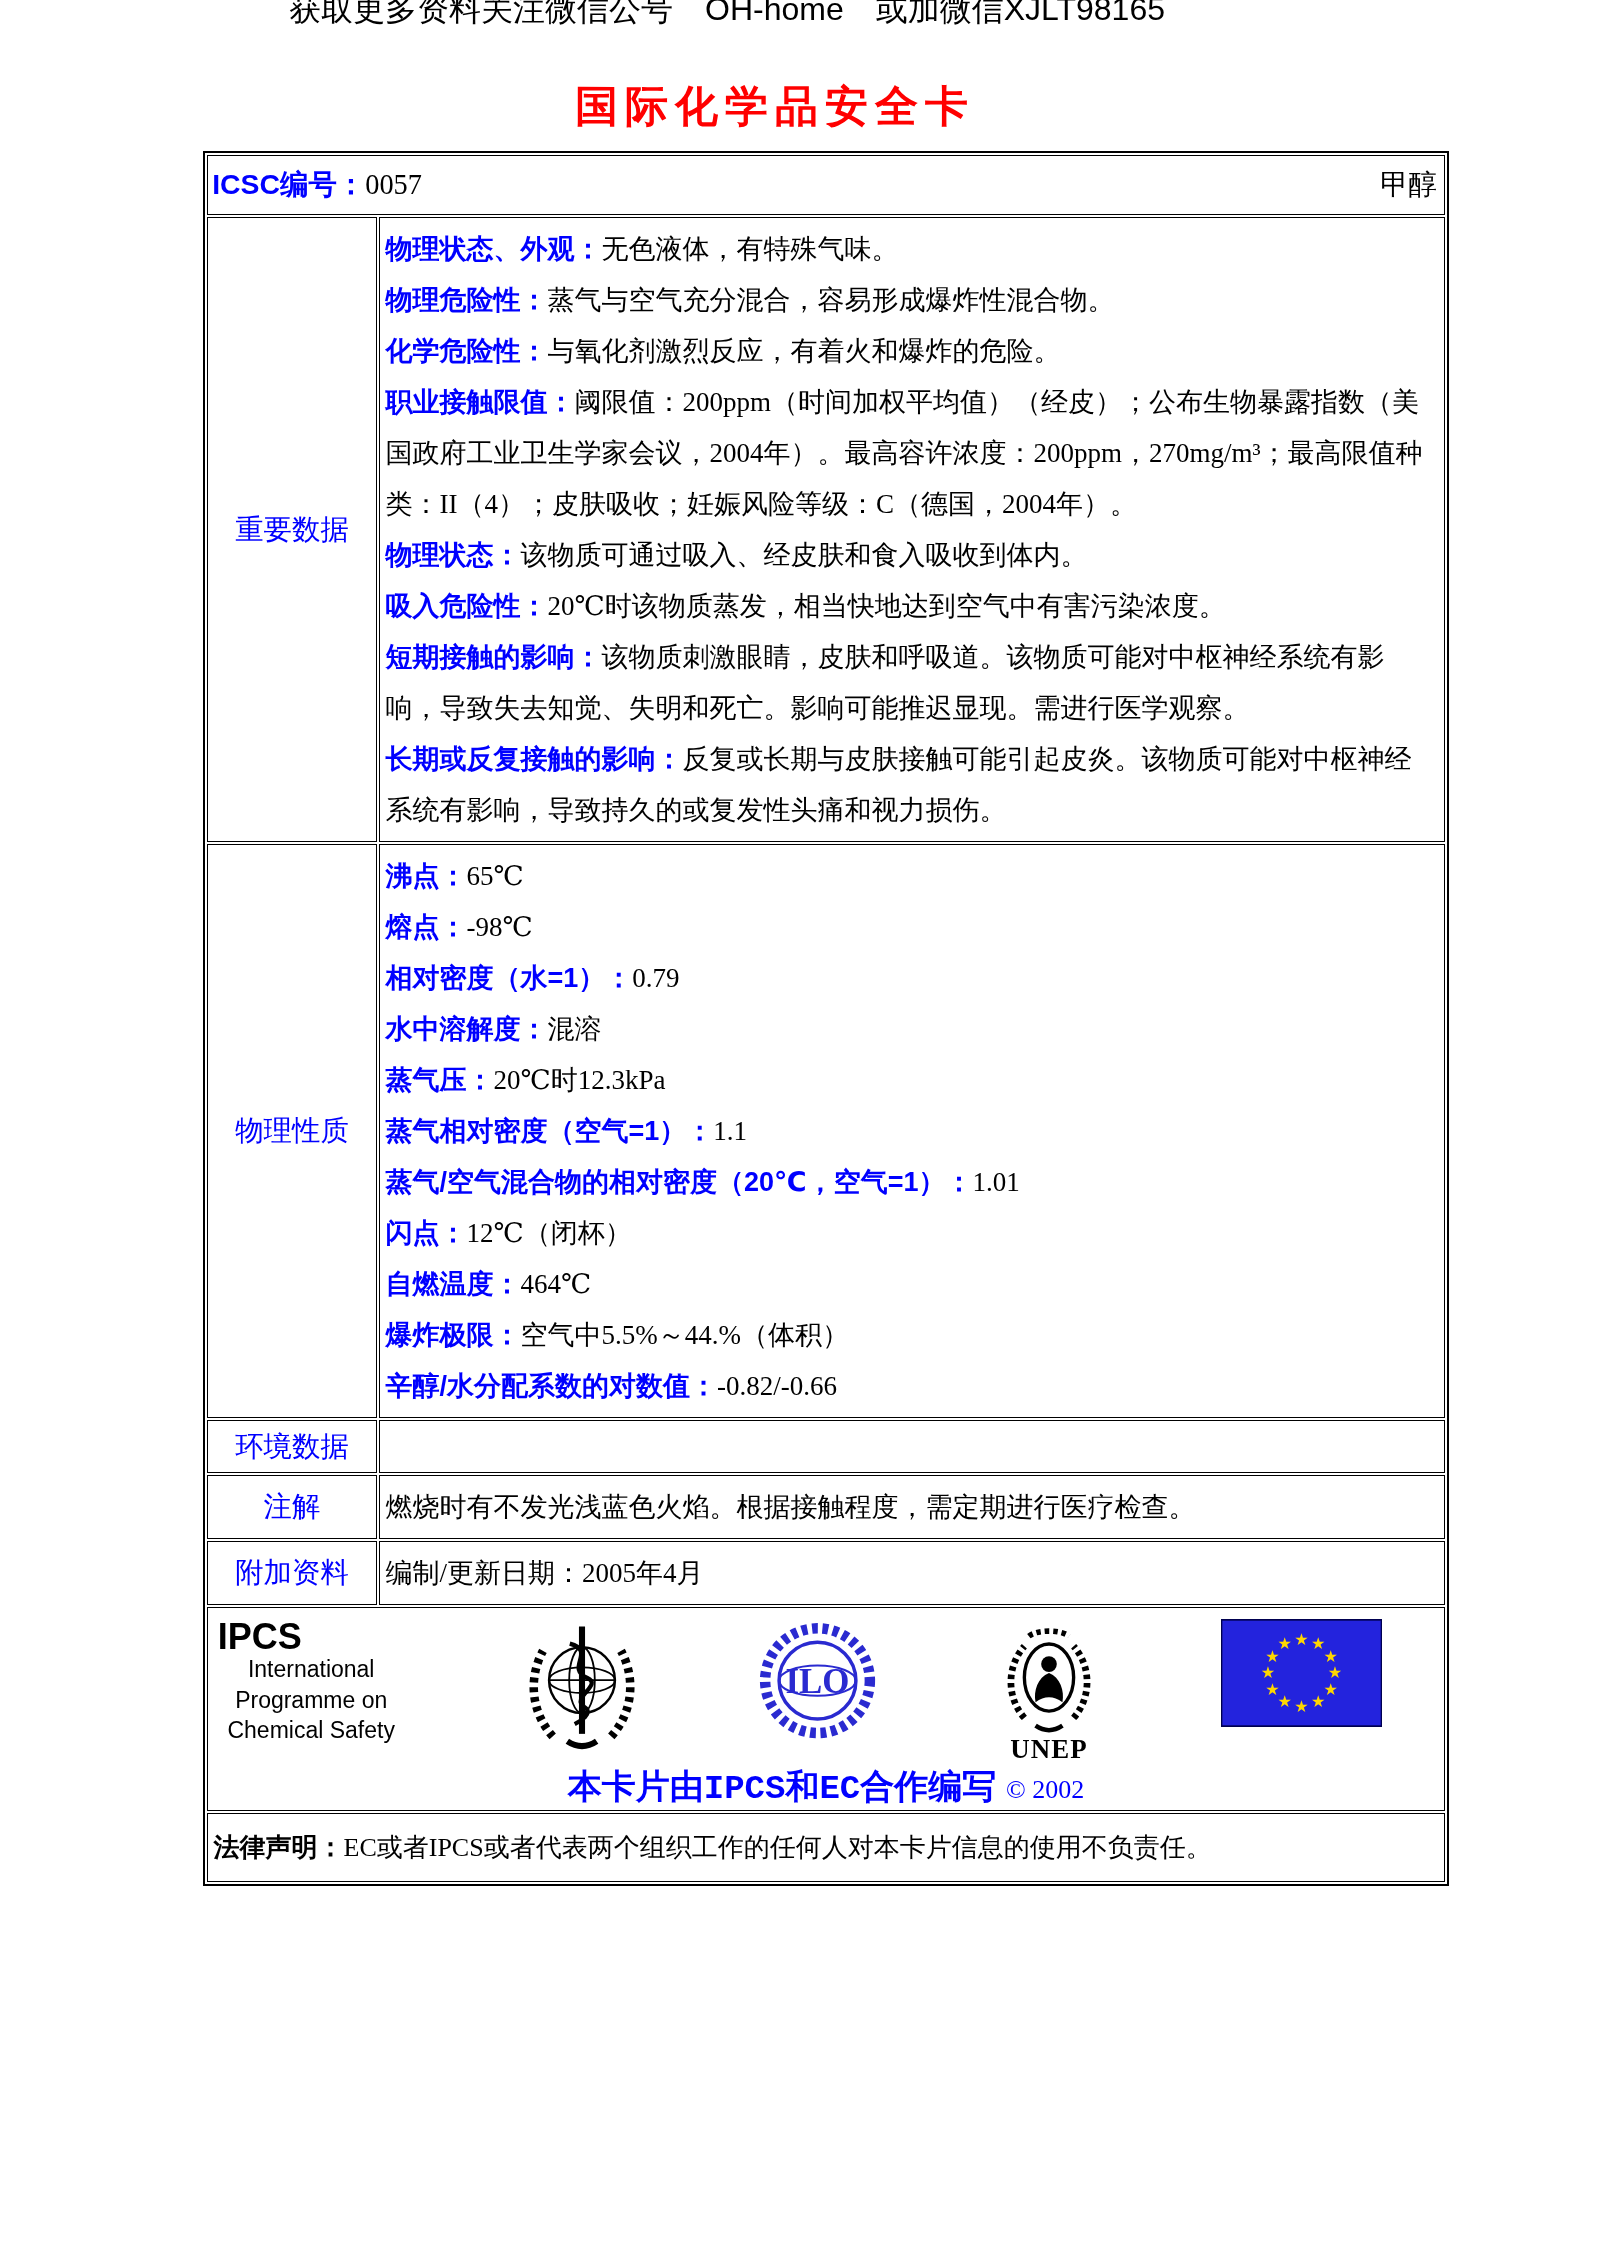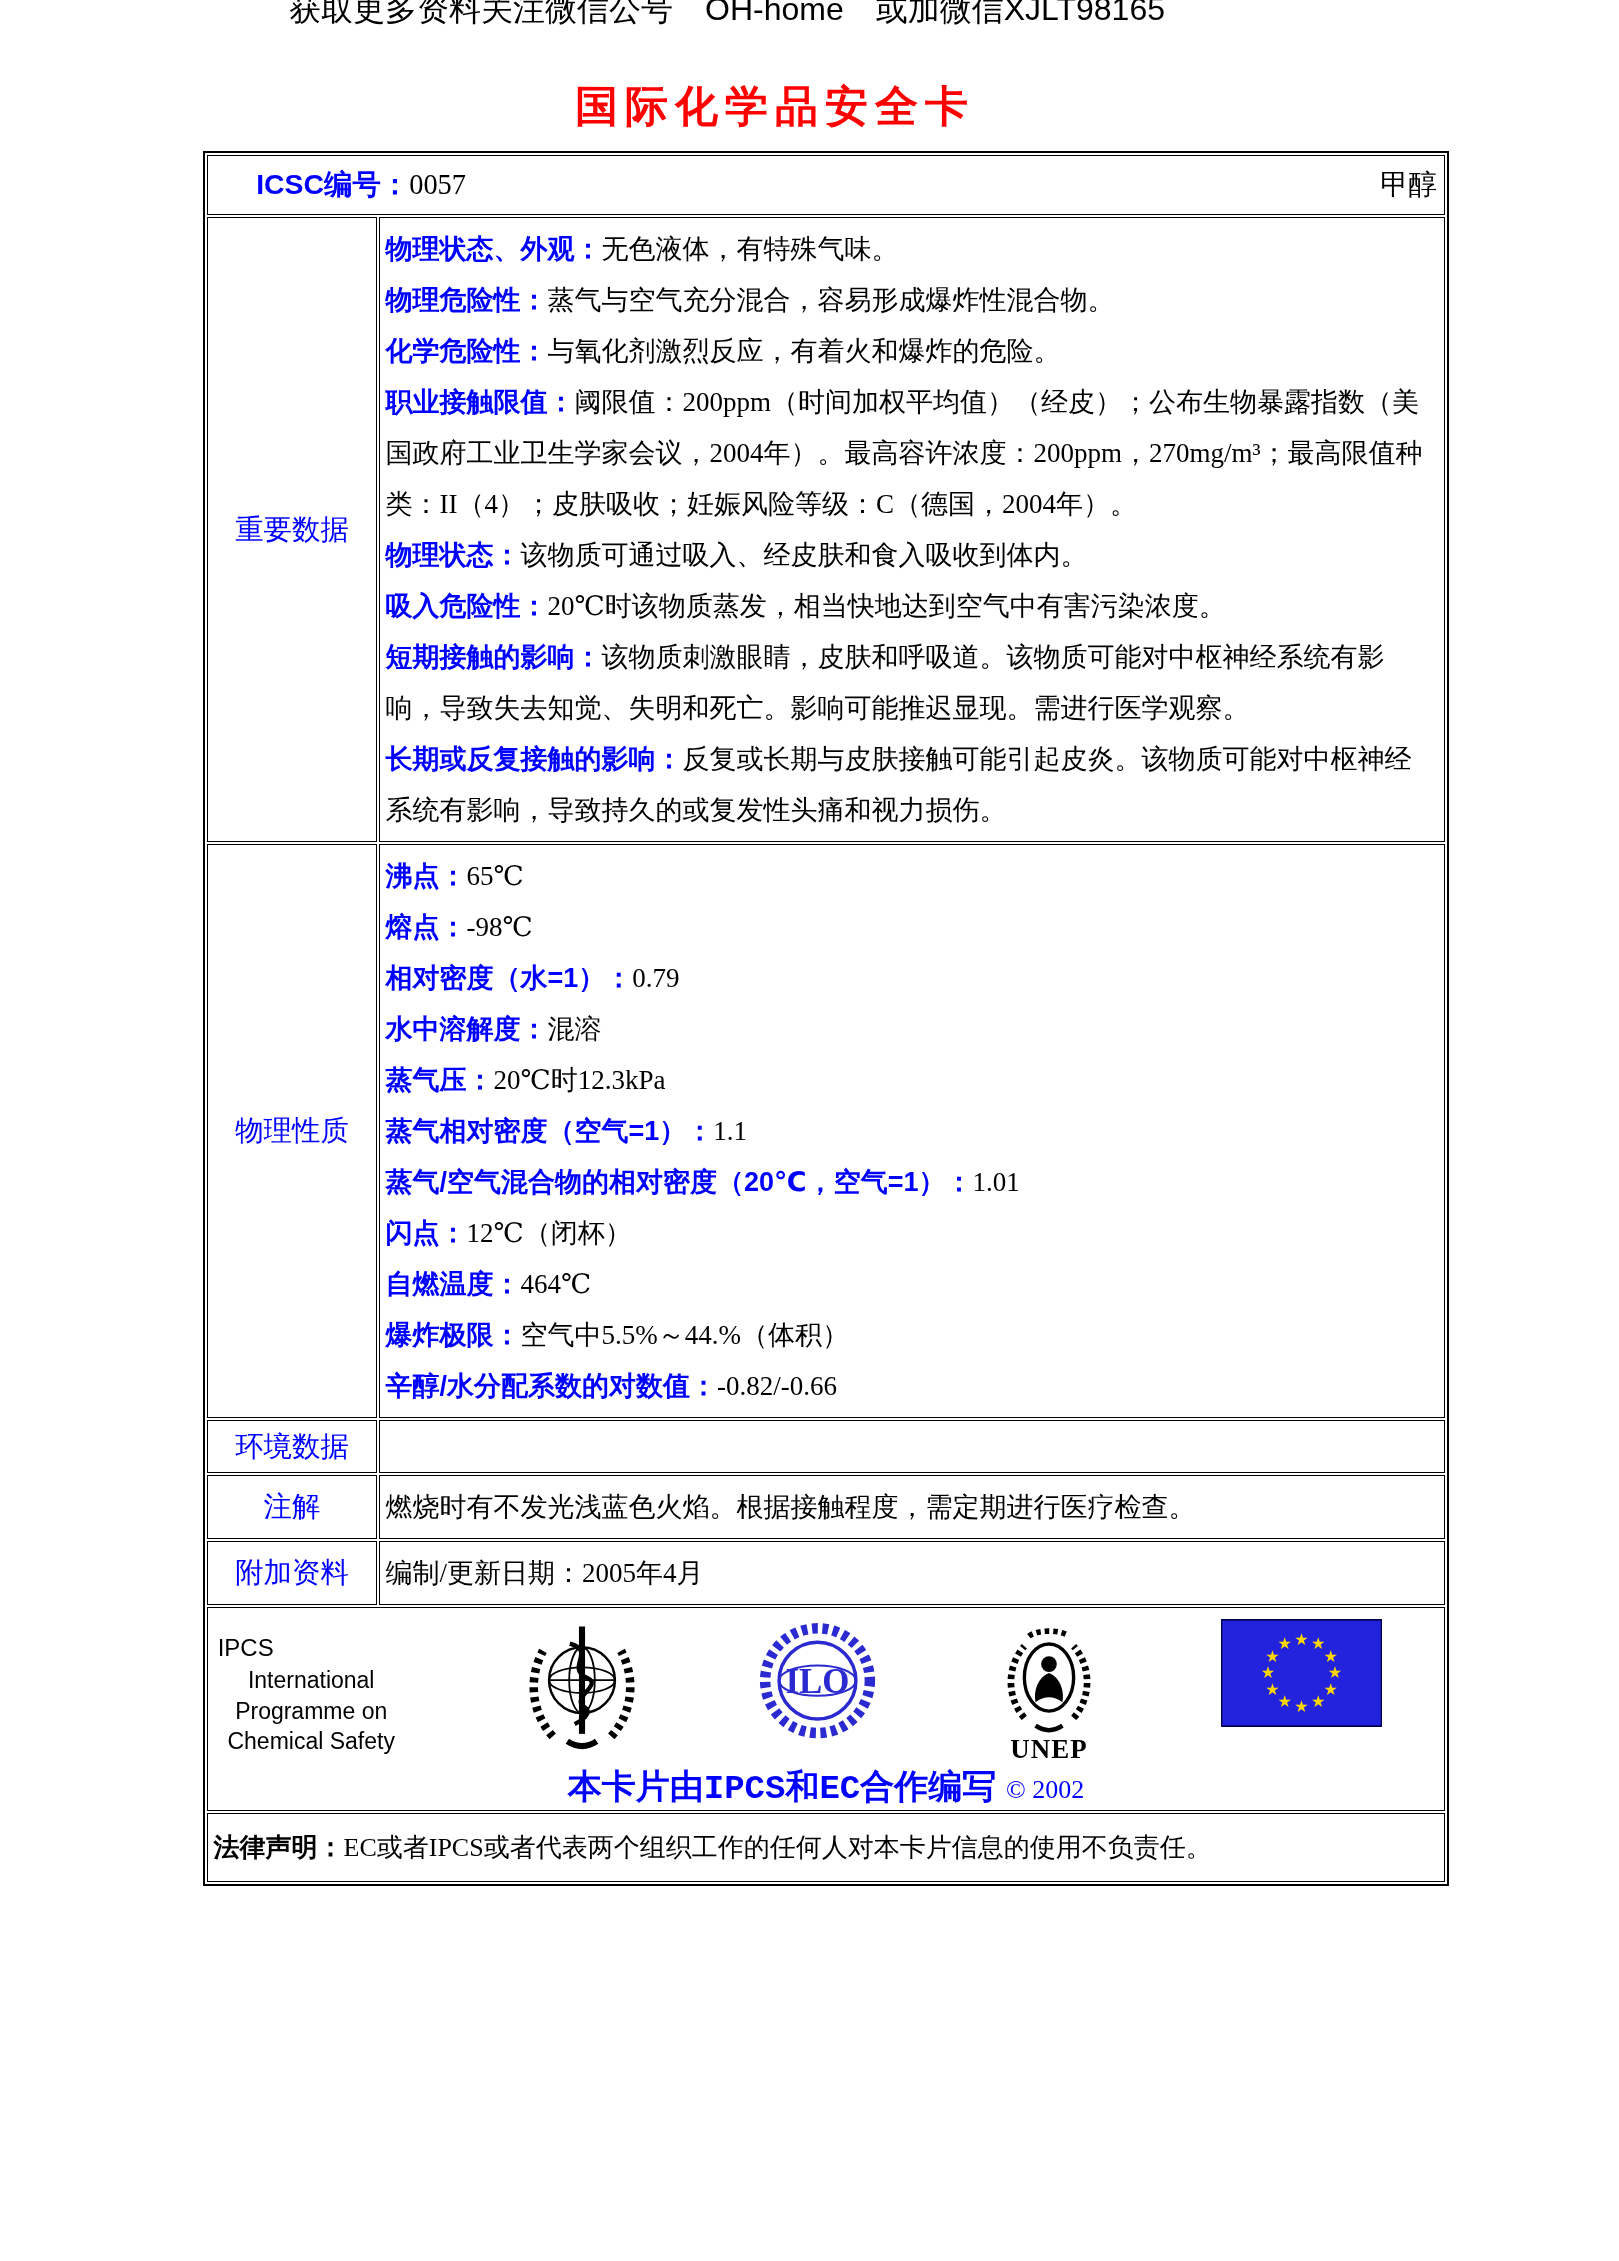--- a/index.html
+++ b/index.html
@@ -11,31 +11,31 @@
         font-size:43px;font-weight:bold;color:#ff0000;letter-spacing:7px;
         font-family:"Liberation Serif","DejaVu Serif",serif;margin-left:48px;}
   table.card{position:absolute;left:203px;top:151px;width:1246px;
         border-collapse:separate;border-spacing:2.1px;border:2.8px solid #000;background:#fff;}
   td{border:1.4px solid #000;padding:0;vertical-align:middle;background:#fff;}
   td.lblcol{width:168px;text-align:center;color:#0000ff;font-size:28.4px;
         font-family:"Liberation Sans","DejaVu Sans",sans-serif;}
   td.content{padding:5.5px 7px 5.5px 5.5px;font-size:27px;line-height:51px;text-align:left;vertical-align:middle;}
   td.content p{margin:0;}
   .lbl{color:#0000ff;font-weight:bold;font-family:"Liberation Sans","DejaVu Sans",sans-serif;}
-  .hdrcell{height:58px;padding-left:44px;}
+  .hdrcell{height:58px;}
   .hdr-flex{display:flex;justify-content:space-between;align-items:center;
         padding:0 7px 0 4.2px;font-size:28.4px;}
   .blue-label{color:#0000ff;font-weight:bold;font-family:"Liberation Sans","DejaVu Sans",sans-serif;}
   .envcell{height:40px;}
   .notecell{height:49px;}
   .footer-cell{height:193px;vertical-align:top;}
   .footer-flex{display:flex;align-items:flex-start;justify-content:space-between;
         padding:11px 62px 0 9.7px;}
   .ipcs-block{width:187px;}
-  .ipcs-title{font-family:"Liberation Sans","DejaVu Sans",sans-serif;font-weight:normal;font-size:24px;line-height:35px;margin-top:11px;}
+  .ipcs-title{font-family:"Liberation Sans","DejaVu Sans",sans-serif;font-weight:bold;font-size:36px;line-height:35px;}
   .ipcs-sub{font-family:"Liberation Sans","DejaVu Sans",sans-serif;font-size:23px;line-height:30.5px;text-align:center;}
   .logo{flex:none;}
   .caption-line{text-align:center;margin-top:1.4px;}
   .caption{color:#0000ff;font-weight:bold;font-size:34px;
         font-family:Liberation Mono, monospace;}
   .copyright{color:#0000ff;font-size:26px;margin-left:9.7px;
         font-family:"Liberation Serif","DejaVu Serif",serif;}
   .legal-cell{height:67px;}
   .legal-inner{padding:4.2px 5.5px;font-size:26px;line-height:36px;}
   .legal-label{font-weight:bold;font-family:"Liberation Sans","DejaVu Sans",sans-serif;}

